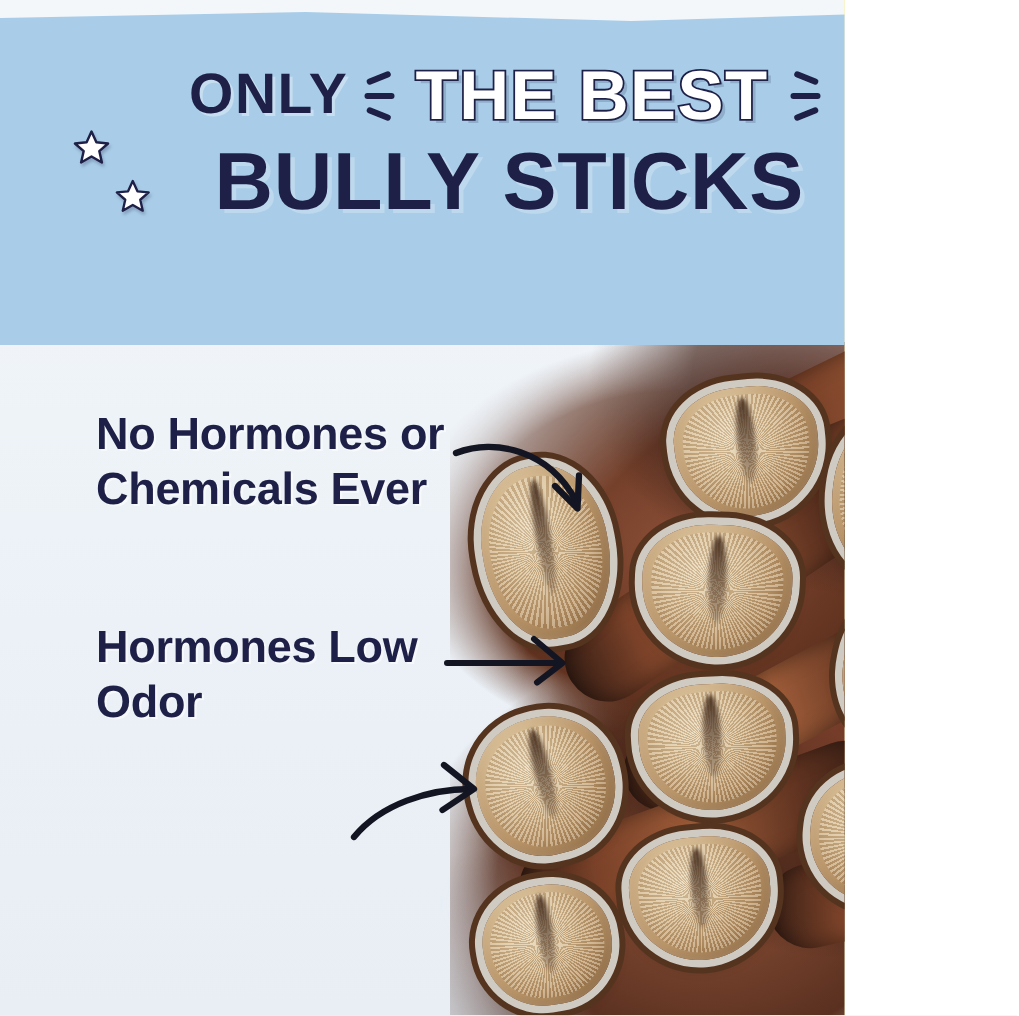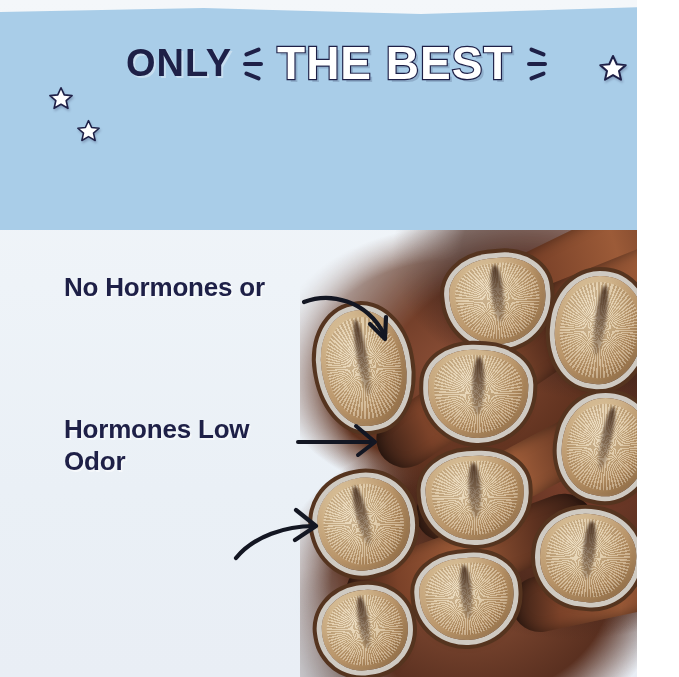--- a/index.html
+++ b/index.html
@@ -2,21 +2,21 @@
 <html><head>
 <meta charset="utf-8">
 <style>
   html, body {
     margin: 0;
     padding: 0;
     background: #ffffff;
   }
   #infographic {
     position: relative;
-    width: 637px;
+    width: 563px;
     height: 677px;
     overflow: hidden;
     background: #fde047;
     font-family: "Liberation Sans", sans-serif;
     -webkit-font-smoothing: antialiased;
   }
 
   
   .photo-stage {
     position: absolute;
@@ -193,21 +193,21 @@
     filter: drop-shadow(1px 2px 1px rgba(30,32,71,.25));
   }
   .star svg { display: block; }
 
   
   .callout {
     position: absolute;
     font-family: "Liberation Sans", sans-serif;
     font-weight: 700;
     color: #1e2047;
-    font-size: 26px;
+    font-size: 30px;
     line-height: 1.22;
     letter-spacing: -0.2px;
     text-shadow: 1.5px 1.5px 0 rgba(255,255,255,.55);
     white-space: nowrap;
   }
   .callout .ln { display: block; position: relative; }
   .hl {
     position: relative;
     display: inline-block;
     z-index: 1;
@@ -278,20 +278,21 @@
   <div class="header">
     <div class="header-inner">
 
       <div class="title-line1">
         <span class="t-only">ONLY</span>
         <span class="burst left"><i></i><i></i><i></i></span>
         <span class="t-best">THE BEST</span>
         <span class="burst right"><i></i><i></i><i></i></span>
       </div>
 
+      <div class="title-line2">BULLY STICKS</div>
 
 
       <span class="star" style="left:48px; top:80px;">
         <svg width="26" height="26" viewBox="0 0 24 24">
             <path d="M12 1.6 L15 8.2 L22.2 8.9 L16.8 13.6 L18.4 20.6 L12 16.9 L5.6 20.6 L7.2 13.6 L1.8 8.9 L9 8.2 Z" fill="#ffffff" stroke="#1e2047" stroke-width="1.5" stroke-linejoin="round"></path>
           </svg>
       </span>
       <span class="star" style="left:76px; top:113px;">
         <svg width="25" height="25" viewBox="0 0 24 24">
             <path d="M12 1.6 L15 8.2 L22.2 8.9 L16.8 13.6 L18.4 20.6 L12 16.9 L5.6 20.6 L7.2 13.6 L1.8 8.9 L9 8.2 Z" fill="#ffffff" stroke="#1e2047" stroke-width="1.5" stroke-linejoin="round"></path>
@@ -301,20 +302,21 @@
         <svg width="30" height="30" viewBox="0 0 24 24">
             <path d="M12 1.6 L15 8.2 L22.2 8.9 L16.8 13.6 L18.4 20.6 L12 16.9 L5.6 20.6 L7.2 13.6 L1.8 8.9 L9 8.2 Z" fill="#ffffff" stroke="#1e2047" stroke-width="1.6" stroke-linejoin="round"></path>
           </svg>
       </span>
 
     </div>
   </div>
 
   <div class="callout" style="left:64px; top:272px;">
     <span class="ln">No Hormones or</span>
+    <span class="ln">Chemicals Ever</span>
   </div>
   <div class="arrow" style="left:300px; top:284px;">
     <svg width="110" height="70" viewBox="0 0 110 70">
       <path d="M4 18 C 30 8, 66 16, 84 50" fill="none" stroke="#131622" stroke-width="4.2" stroke-linecap="round"></path>
       <path d="M70 40 L85 55 L86 33" fill="none" stroke="#131622" stroke-width="4.2" stroke-linecap="round" stroke-linejoin="round"></path>
     </svg>
   </div>
 
   <div class="callout" style="left:64px; top:414px;">
     <span class="ln">Hormones Low</span>

